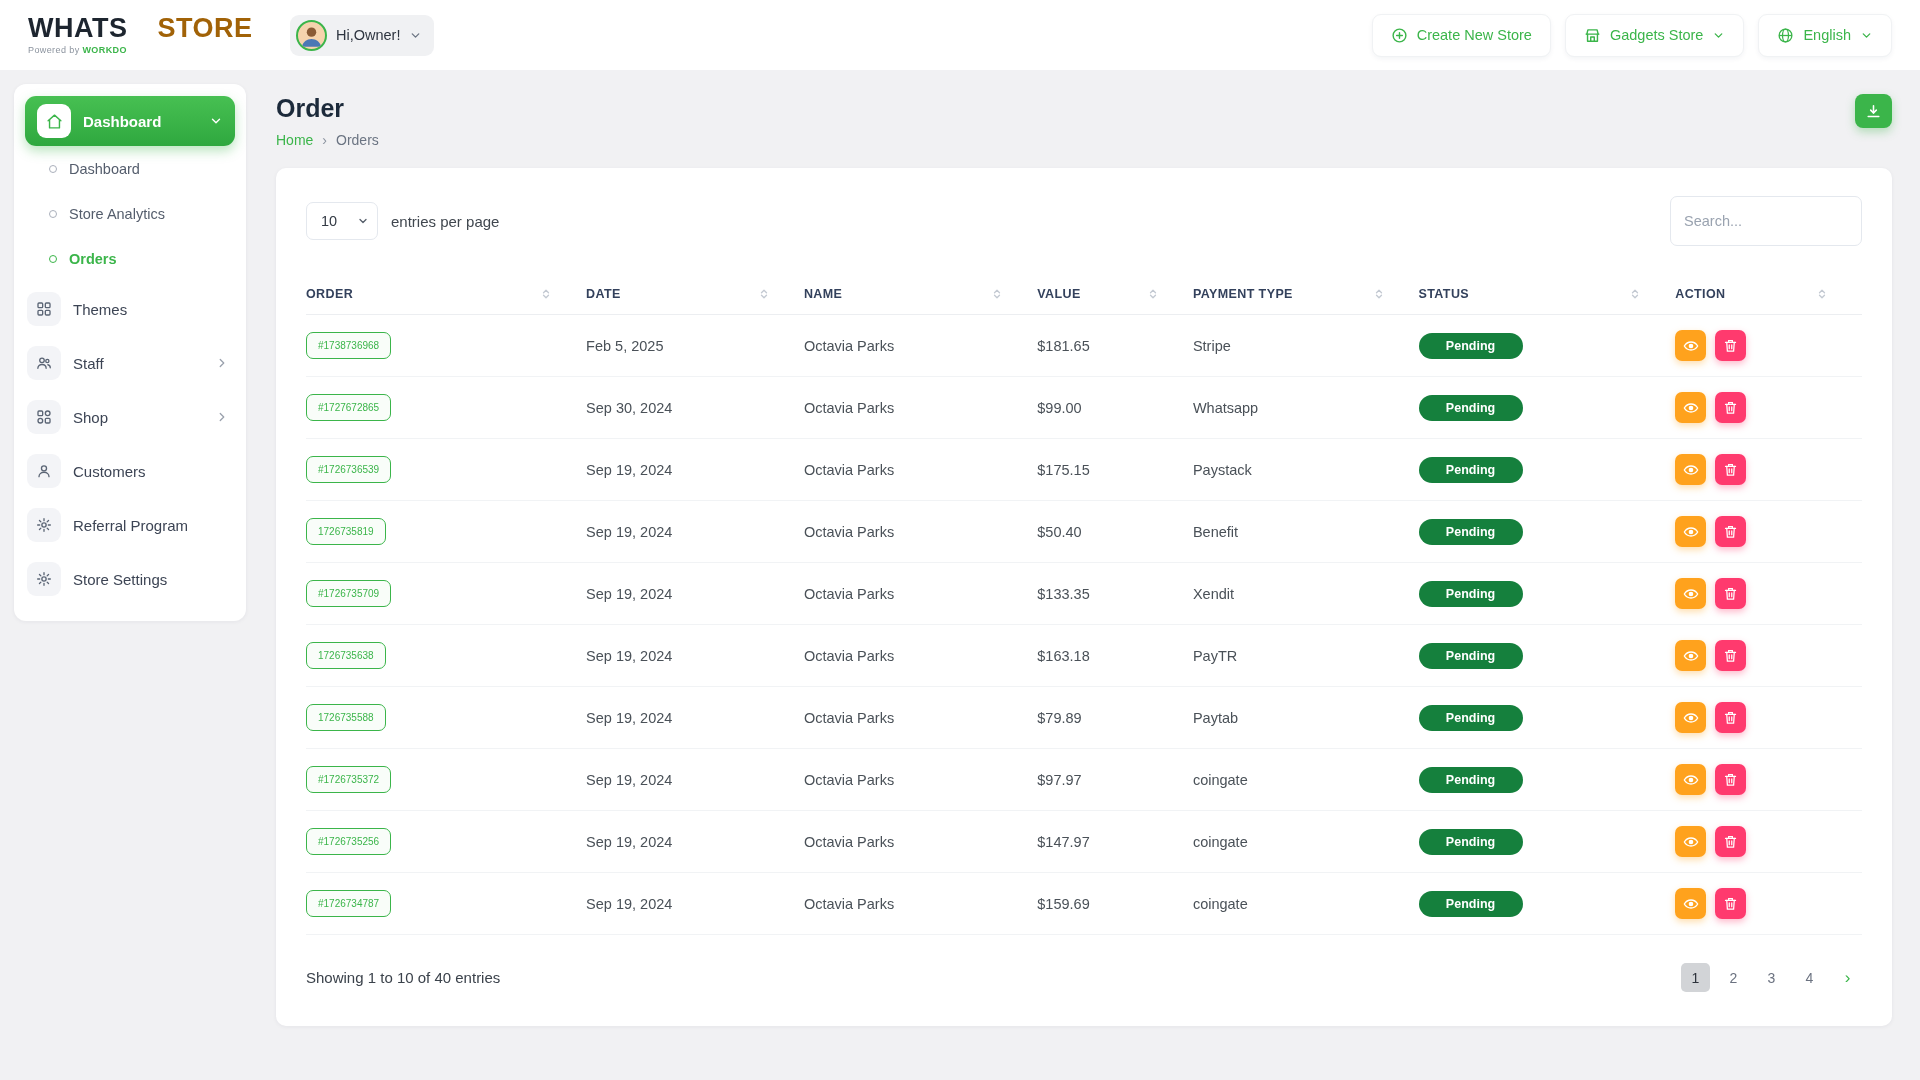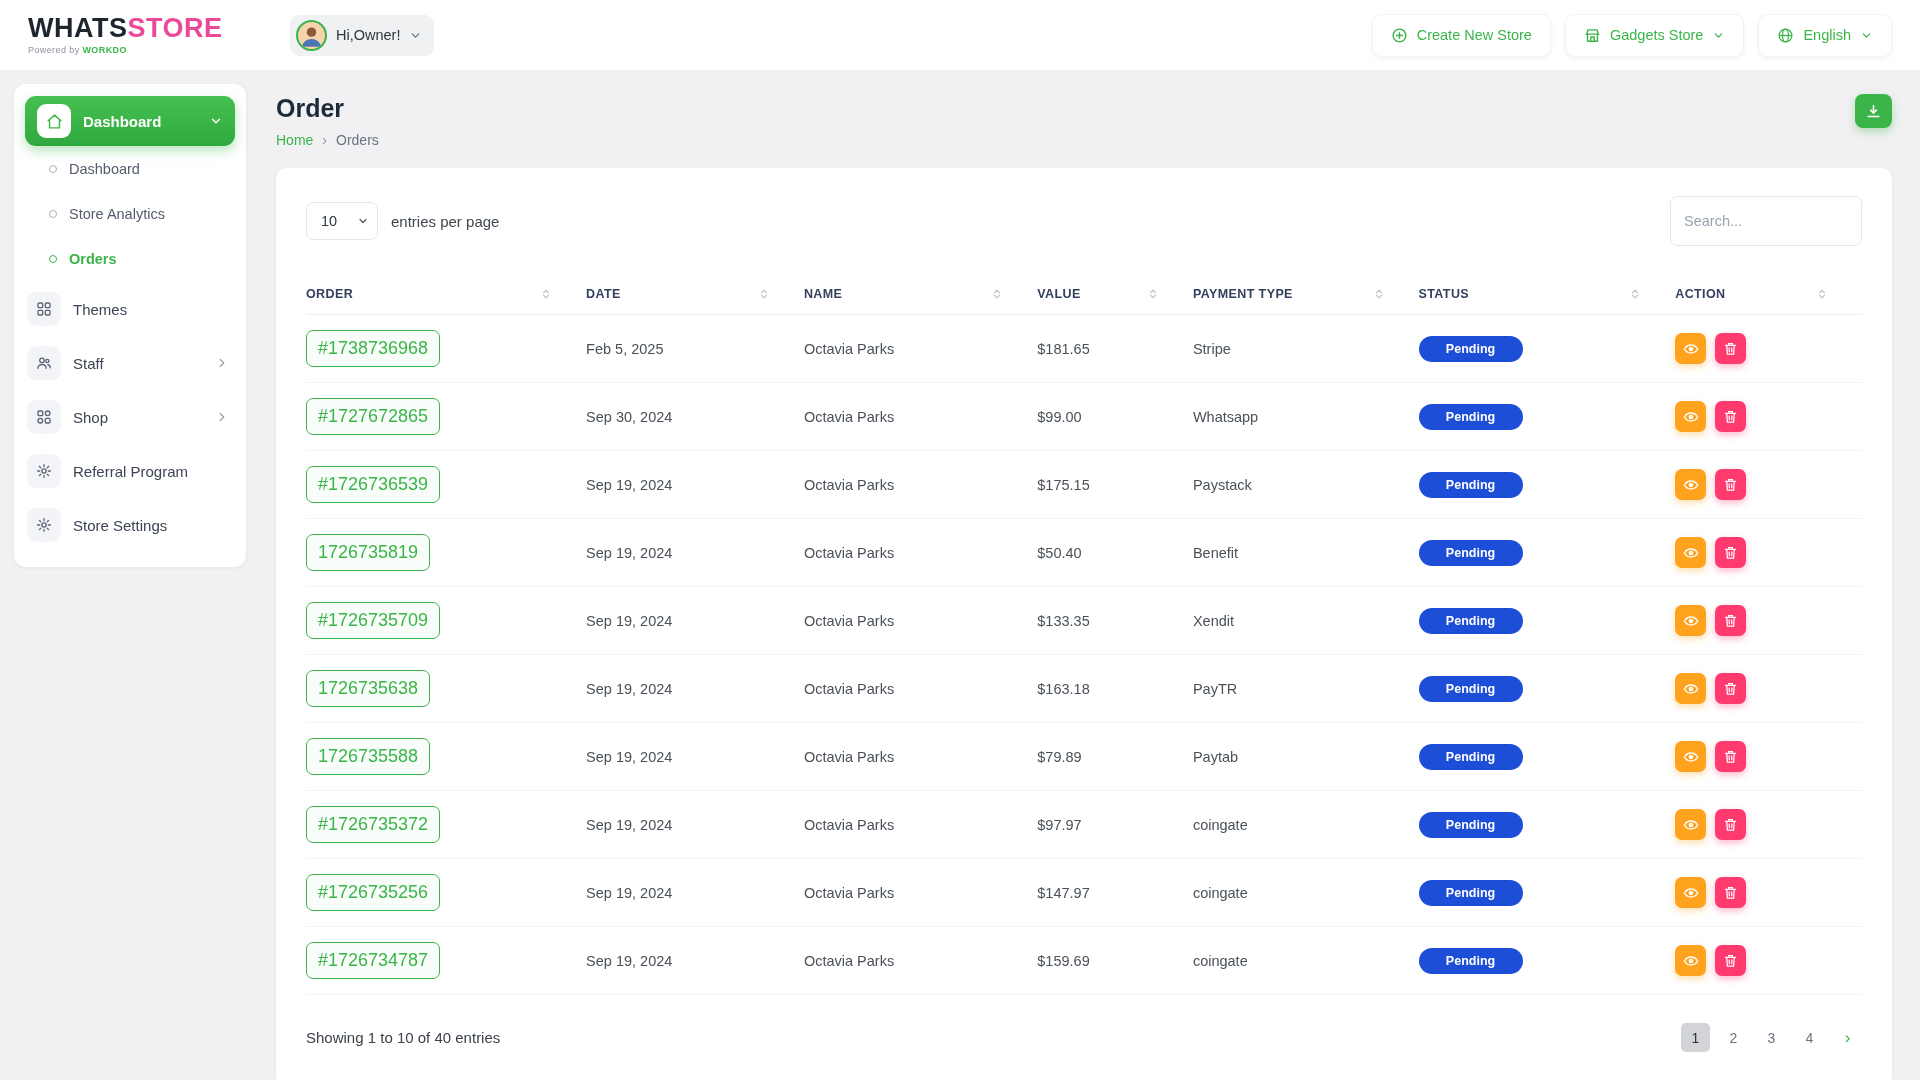--- a/index.html
+++ b/index.html
@@ -14,21 +14,21 @@
 
   
   .topbar {
     height:70px; background:#fff;
     display:flex; align-items:center;
     padding:0 28px;
   }
   .logo-block { width:262px; cursor:pointer; }
   .logo-main { font-size:27px; font-weight:800; letter-spacing:.5px; line-height:1; }
   .logo-main .p1 { color:#1d252f; }
-  .logo-main .p2 { color:#ec4899; }
+  .logo-main .p2 { color:#a16207;margin-left:30px; }
   .logo-tag { font-size:9px; color:#8b939e; margin-top:3px; letter-spacing:.4px; }
   .logo-tag b { color:#3bb54a; }
 
   .user-chip {
     display:flex; align-items:center; gap:9px;
     background:#f0f1f3; border-radius:9px; padding:5px 12px 5px 6px;
     cursor:pointer;
   }
   .avatar {
     width:31px; height:31px; border-radius:50%;
@@ -139,27 +139,27 @@
     display:flex; align-items:center; justify-content:space-between;
     padding-right:28px;
     font-size:12.5px; font-weight:700; letter-spacing:.4px; color:#33415c;
   }
   td { padding:15px 6px 15px 0; border-bottom:1px solid #f1f3f5; font-size:14.5px; color:#4a5158; vertical-align:middle; }
   tbody tr:last-child td { border-bottom:1px solid #f1f3f5; }
 
   .order-badge {
     display:inline-block; padding:7px 11px;
     border:1px solid #3bb54a; color:#3bb54a;
-    border-radius:7px; font-size:18px; background:rgba(59,181,74,.03);
+    border-radius:7px; font-size:10px; background:rgba(59,181,74,.03);
     cursor:pointer;
   }
   .status-badge {
     display:inline-block; width:104px; text-align:center;
     padding:6px 0; border-radius:14px;
-    background:#1d4ed8; color:#fff; font-size:12.5px; font-weight:600;
+    background:#15803d; color:#fff; font-size:12.5px; font-weight:600;
   }
   .actions { display:flex; gap:9px; }
   .action-btn {
     width:31px; height:31px; border:none; border-radius:7px;
     display:flex; align-items:center; justify-content:center; cursor:pointer;
   }
   .action-btn.view { background:#ffa21d; box-shadow:0 3px 7px rgba(255,162,29,.35); }
   .action-btn.delete { background:#ff3a6e; box-shadow:0 3px 7px rgba(255,58,110,.35); }
 
   .table-foot { display:flex; align-items:center; justify-content:space-between; margin-top:28px; }
@@ -313,20 +313,29 @@
           </svg>
       </span>
       <span class="side-label">Shop</span>
       <span class="ml-auto chev-r">
         <svg viewBox="0 0 24 24" width="14" height="14" fill="none" stroke="currentColor" stroke-width="2.2" stroke-linecap="round" stroke-linejoin="round">
             <path d="M9 6l6 6-6 6"></path>
           </svg>
       </span>
     </div>
 
+    <div class="side-item">
+      <span class="icon-holder">
+        <svg viewBox="0 0 24 24" width="16" height="16" fill="none" stroke="currentColor" stroke-width="2" stroke-linecap="round">
+            <circle cx="12" cy="8" r="3.8"></circle>
+            <path d="M4.5 20.5c0-4.1 3.4-6.6 7.5-6.6s7.5 2.5 7.5 6.6"></path>
+          </svg>
+      </span>
+      <span class="side-label">Customers</span>
+    </div>
 
 
     <div class="side-item">
       <span class="icon-holder">
         <svg viewBox="0 0 24 24" width="16" height="16" fill="none" stroke="currentColor" stroke-width="2" stroke-linecap="round">
             <circle cx="12" cy="12" r="3.2"></circle>
             <path d="M12 2.5v3M12 18.5v3M2.5 12h3M18.5 12h3M5.2 5.2l2.1 2.1M16.7 16.7l2.1 2.1M18.8 5.2l-2.1 2.1M7.3 16.7l-2.1 2.1"></path>
           </svg>
       </span>
       <span class="side-label">Referral Program</span>

